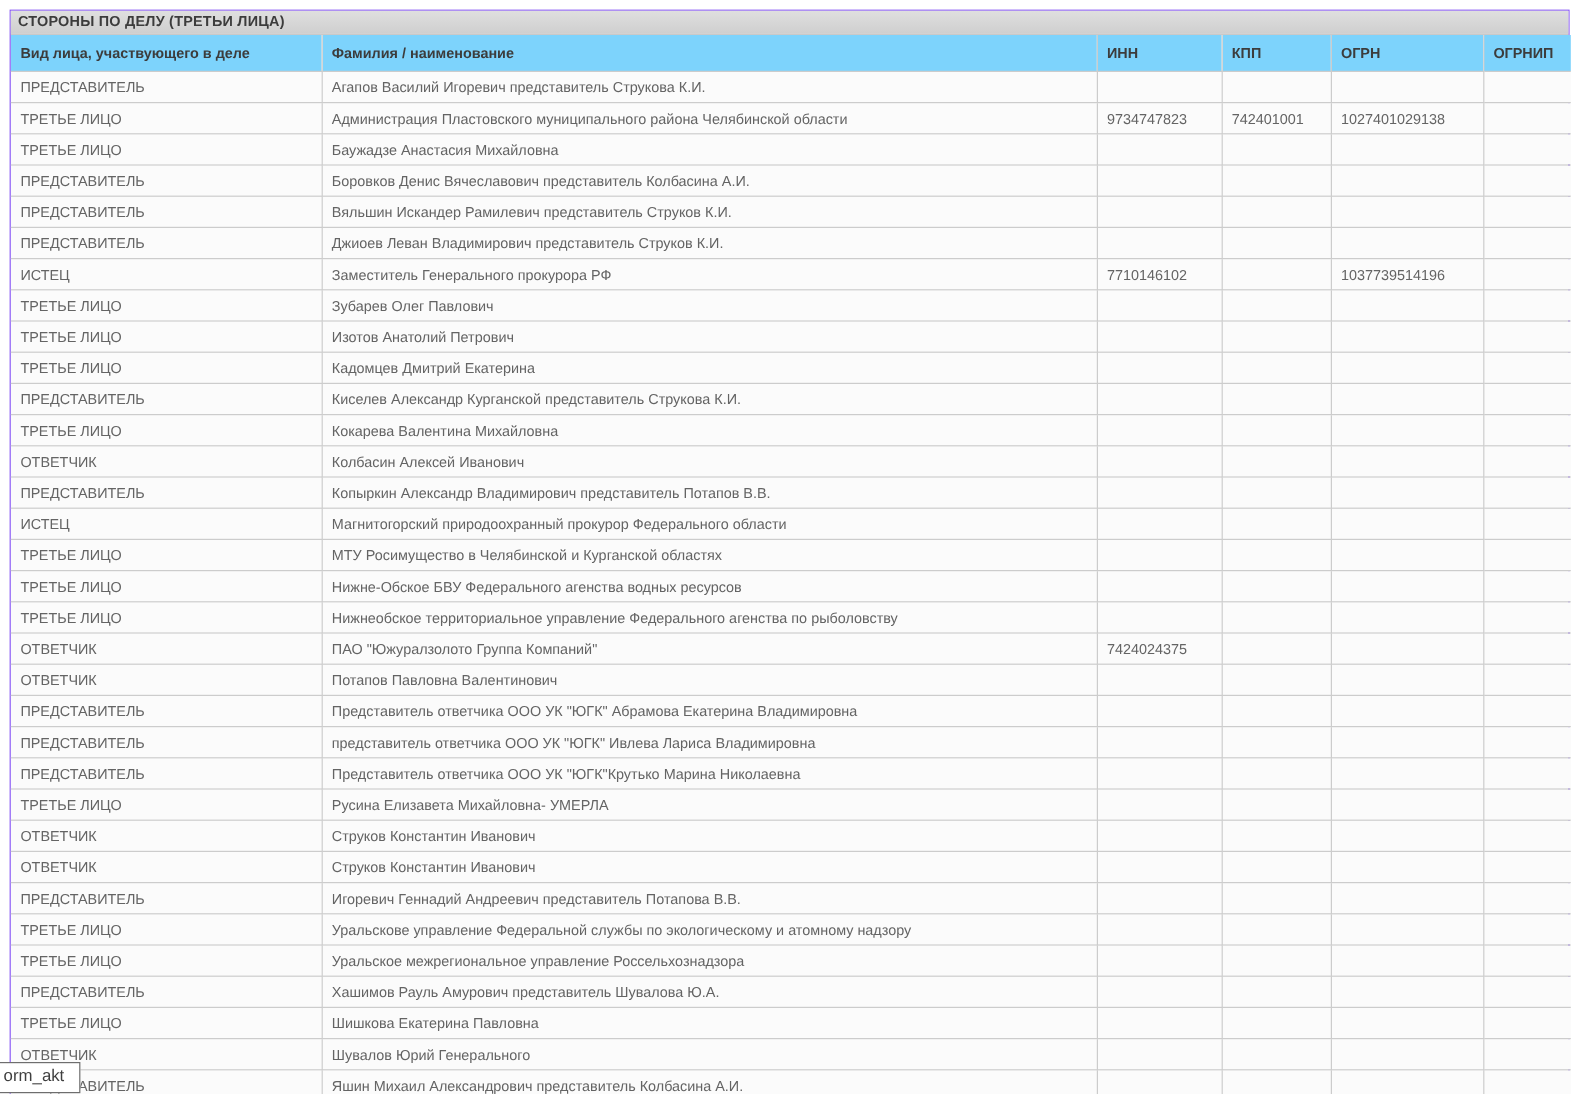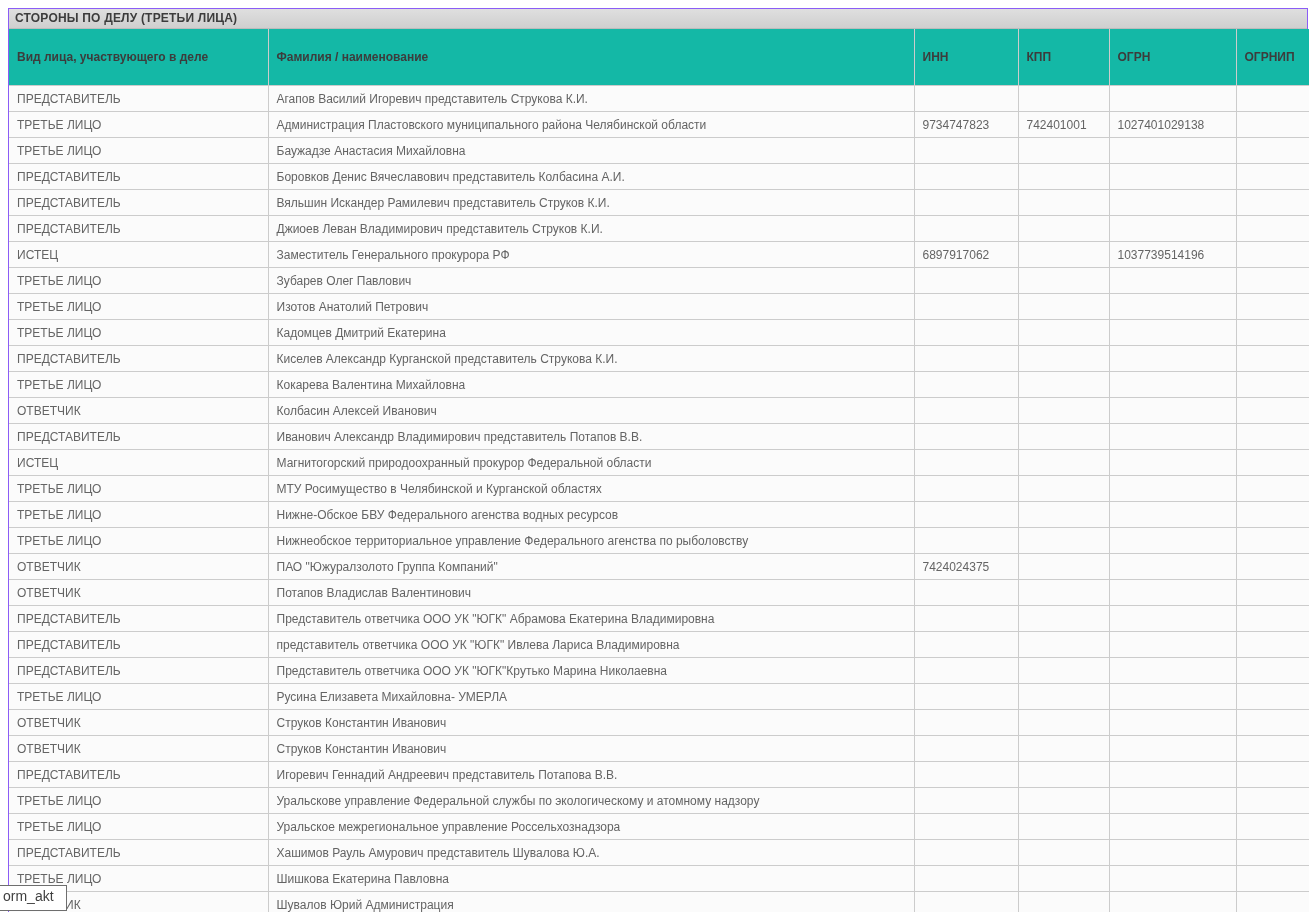--- a/index.html
+++ b/index.html
@@ -32,23 +32,23 @@
   table.parties {
     width: 100%;
     border-collapse: collapse;
     table-layout: fixed;
     font-size: 12px;
   }
   table.parties th {
     text-align: left;
     font-weight: bold;
     color: #3c3c3c;
-    background: #14b8a6;
+    background: #7dd3fc;
     border: 1px solid #cccccc;
-    padding: 21px 8px;
+    padding: 8px 8px;
     height: 22px;
     white-space: nowrap;
     overflow: hidden;
   }
   table.parties td {
     color: #646464;
     background: #fbfbfb;
     border: 1px solid #cccccc;
     padding: 3px 8px;
     height: 26px;
@@ -142,21 +142,21 @@
           <td>ПРЕДСТАВИТЕЛЬ</td>
           <td>Джиоев Леван Владимирович представитель Струков К.И.</td>
           <td>&nbsp;</td>
           <td>&nbsp;</td>
           <td>&nbsp;</td>
           <td>&nbsp;</td>
         </tr>
         <tr>
           <td>ИСТЕЦ</td>
           <td>Заместитель Генерального прокурора РФ</td>
-          <td>6897917062</td>
+          <td>7710146102</td>
           <td>&nbsp;</td>
           <td>1037739514196</td>
           <td>&nbsp;</td>
         </tr>
         <tr>
           <td>ТРЕТЬЕ ЛИЦО</td>
           <td>Зубарев Олег Павлович</td>
           <td>&nbsp;</td>
           <td>&nbsp;</td>
           <td>&nbsp;</td>
@@ -197,29 +197,29 @@
         <tr>
           <td>ОТВЕТЧИК</td>
           <td>Колбасин Алексей Иванович</td>
           <td>&nbsp;</td>
           <td>&nbsp;</td>
           <td>&nbsp;</td>
           <td>&nbsp;</td>
         </tr>
         <tr>
           <td>ПРЕДСТАВИТЕЛЬ</td>
-          <td>Иванович Александр Владимирович представитель Потапов В.В.</td>
+          <td>Копыркин Александр Владимирович представитель Потапов В.В.</td>
           <td>&nbsp;</td>
           <td>&nbsp;</td>
           <td>&nbsp;</td>
           <td>&nbsp;</td>
         </tr>
         <tr>
           <td>ИСТЕЦ</td>
-          <td>Магнитогорский природоохранный прокурор Федеральной области</td>
+          <td>Магнитогорский природоохранный прокурор Федерального области</td>
           <td>&nbsp;</td>
           <td>&nbsp;</td>
           <td>&nbsp;</td>
           <td>&nbsp;</td>
         </tr>
         <tr>
           <td>ТРЕТЬЕ ЛИЦО</td>
           <td>МТУ Росимущество в Челябинской и Курганской областях</td>
           <td>&nbsp;</td>
           <td>&nbsp;</td>
@@ -245,21 +245,21 @@
         <tr>
           <td>ОТВЕТЧИК</td>
           <td>ПАО "Южуралзолото Группа Компаний"</td>
           <td>7424024375</td>
           <td>&nbsp;</td>
           <td>&nbsp;</td>
           <td>&nbsp;</td>
         </tr>
         <tr>
           <td>ОТВЕТЧИК</td>
-          <td>Потапов Владислав Валентинович</td>
+          <td>Потапов Павловна Валентинович</td>
           <td>&nbsp;</td>
           <td>&nbsp;</td>
           <td>&nbsp;</td>
           <td>&nbsp;</td>
         </tr>
         <tr>
           <td>ПРЕДСТАВИТЕЛЬ</td>
           <td>Представитель ответчика ООО УК "ЮГК" Абрамова Екатерина Владимировна</td>
           <td>&nbsp;</td>
           <td>&nbsp;</td>
@@ -341,21 +341,21 @@
         <tr>
           <td>ТРЕТЬЕ ЛИЦО</td>
           <td>Шишкова Екатерина Павловна</td>
           <td>&nbsp;</td>
           <td>&nbsp;</td>
           <td>&nbsp;</td>
           <td>&nbsp;</td>
         </tr>
         <tr>
           <td>ОТВЕТЧИК</td>
-          <td>Шувалов Юрий Администрация</td>
+          <td>Шувалов Юрий Генерального</td>
           <td>&nbsp;</td>
           <td>&nbsp;</td>
           <td>&nbsp;</td>
           <td>&nbsp;</td>
         </tr>
         <tr>
           <td>ПРЕДСТАВИТЕЛЬ</td>
           <td>Яшин Михаил Александрович представитель Колбасина А.И.</td>
           <td>&nbsp;</td>
           <td>&nbsp;</td>

